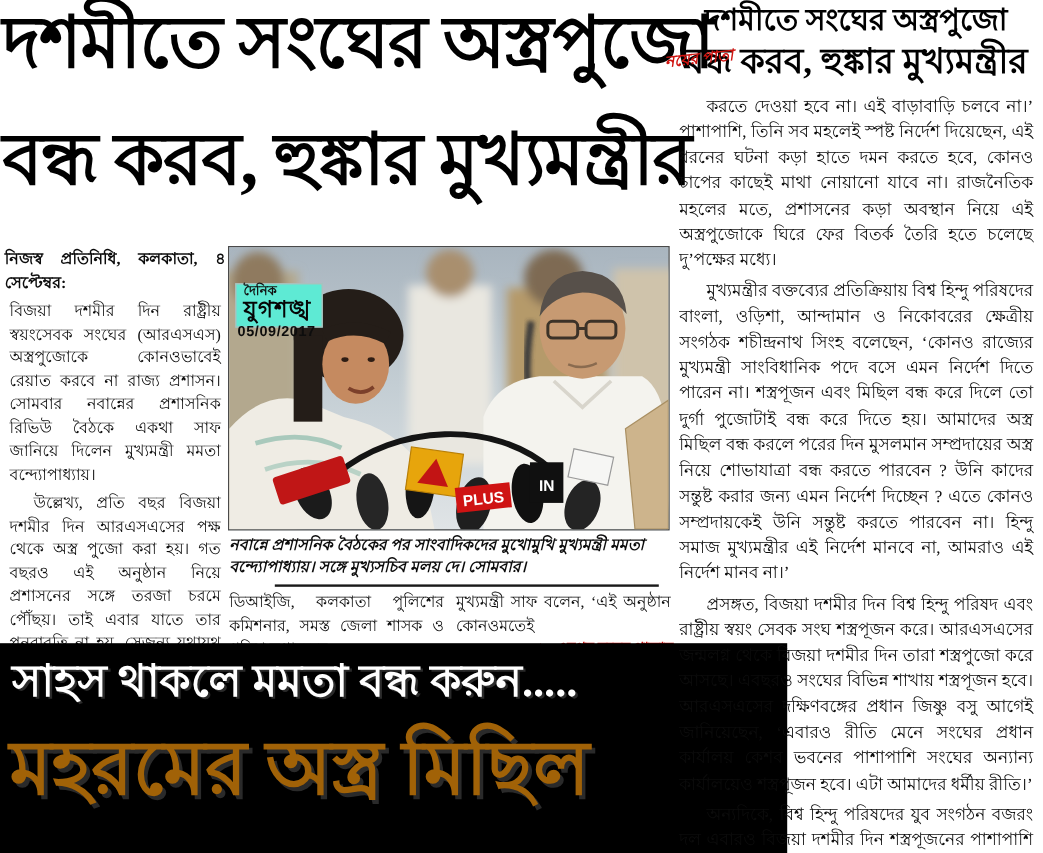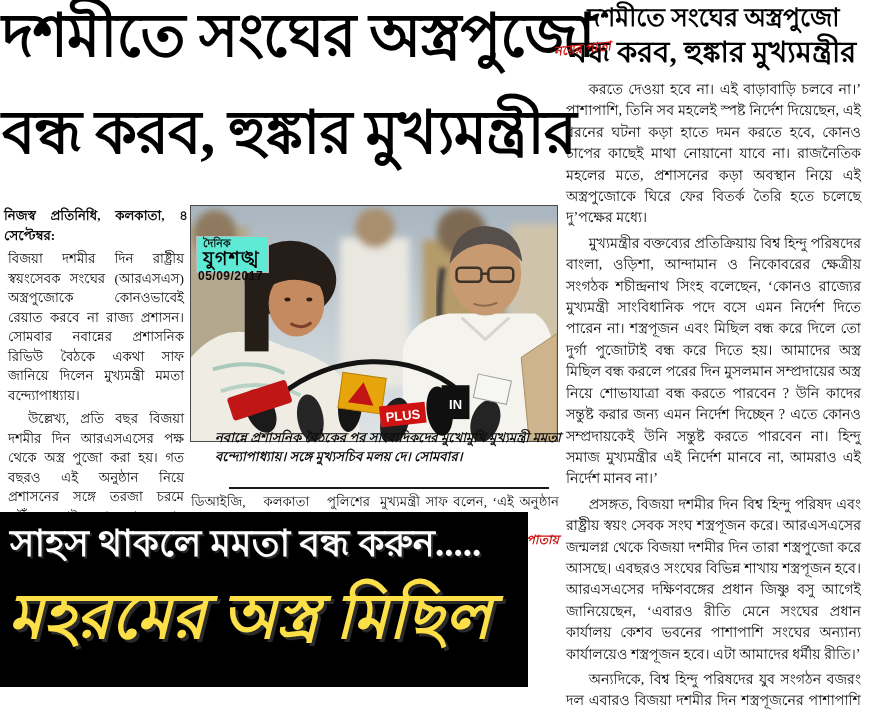--- a/index.html
+++ b/index.html
@@ -25,38 +25,38 @@
                background:#bcc5cb;border:1px solid #4a4a4a;box-sizing:border-box;}
   .photo-frame svg{position:absolute;left:0;top:0;width:100%;height:100%;}
   .logo-box{position:absolute;left:5px;top:5px;background:#5eead4;border:1px solid #b9b9b9;
             padding:1px 8px 3px 6px;line-height:1.02;margin-top:25px;}
   .logo-small{display:block;font-size:11px;font-weight:800;color:#111;}
   .logo-big{display:block;font-size:19px;font-weight:900;color:#050505;letter-spacing:1px;}
   .date-stamp{position:absolute;left:7px;top:63px;font-family:"Liberation Sans",sans-serif;
               font-size:12px;font-weight:800;color:#0d0d0d;letter-spacing:0.5px;}
 
   
-  .caption{position:absolute;left:191px;top:428px;width:368px;font-style:italic;
-           font-weight:700;font-size:13.2px;line-height:19px;text-align:left;margin-left:24px;}
+  .caption{position:absolute;left:191px;top:444px;width:368px;font-style:italic;
+           font-weight:700;font-size:13.2px;line-height:19px;text-align:left;}
   .caption-divider{position:absolute;left:229px;top:487px;width:320px;border-top:2px solid #191919;}
   .below-cols{position:absolute;left:191px;top:492px;width:368px;display:flex;gap:10px;
               font-size:13.2px;line-height:19.5px;text-align:justify;}
   .bc{flex:1;position:relative;}
   .continuation{position:absolute;right:0;bottom:0;color:#c81410;font-weight:800;
                 font-style:italic;font-size:12.6px;white-space:nowrap;background:#fff;padding-left:4px;}
   .arrow-tri{display:inline-block;width:0;height:0;border-top:5px solid transparent;
              border-bottom:5px solid transparent;border-left:8px solid #c81410;
              vertical-align:middle;margin-right:3px;}
 
   
-  .banner{position:absolute;left:0;top:512px;width:528px;height:175px;background:#000;overflow:hidden;}
+  .banner{position:absolute;left:0;top:536px;width:656px;height:175px;background:#000;overflow:hidden;}
   .banner-l1{position:absolute;left:10px;top:2px;color:#fff;font-size:37px;font-weight:800;
              white-space:nowrap;text-shadow:2px 2px 0 #2a2a2a;}
-  .banner-l2{position:absolute;left:8px;top:56px;color:#fde047;font-size:63px;font-weight:900;
-             white-space:nowrap;text-shadow:3px 3px 0 #2a2a2a;font-style:italic;}
+  .banner-l2{position:absolute;left:8px;top:56px;color:#a16207;font-size:63px;font-weight:900;
+             white-space:nowrap;text-shadow:3px 3px 0 #2a2a2a;}
 
   
   .right-col{position:absolute;left:562px;top:2px;width:303px;}
   .rc-headline{text-align:center;font-weight:900;color:#000;}
   .rc-h1{font-size:25px;line-height:32px;}
   .rc-h2{font-size:29px;line-height:36px;}
   .rc-annotation{position:absolute;left:-8px;top:37px;color:#d01410;font-size:13px;
                  font-style:italic;font-weight:800;transform:rotate(-6deg);white-space:nowrap;}
   .right-body{margin-top:9px;font-size:14.2px;line-height:21.4px;text-align:justify;}
   .right-body p{text-indent:1.6em;}

